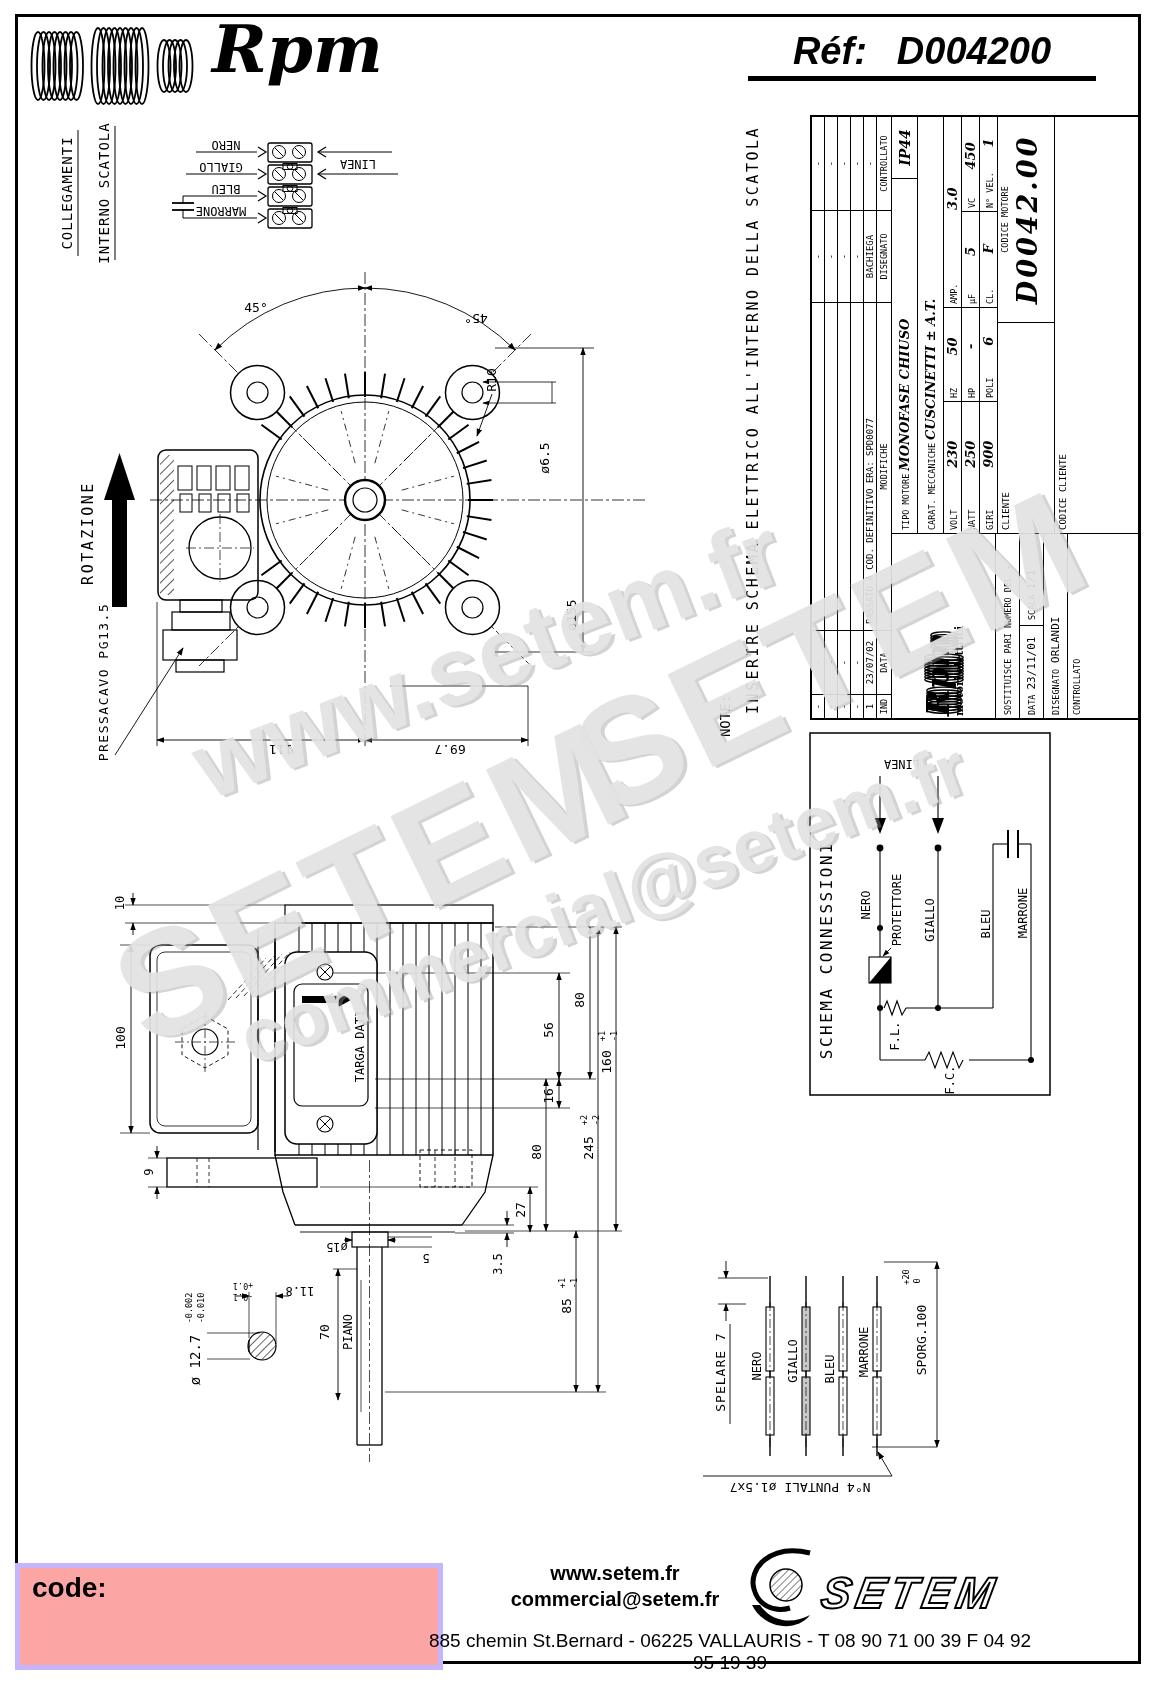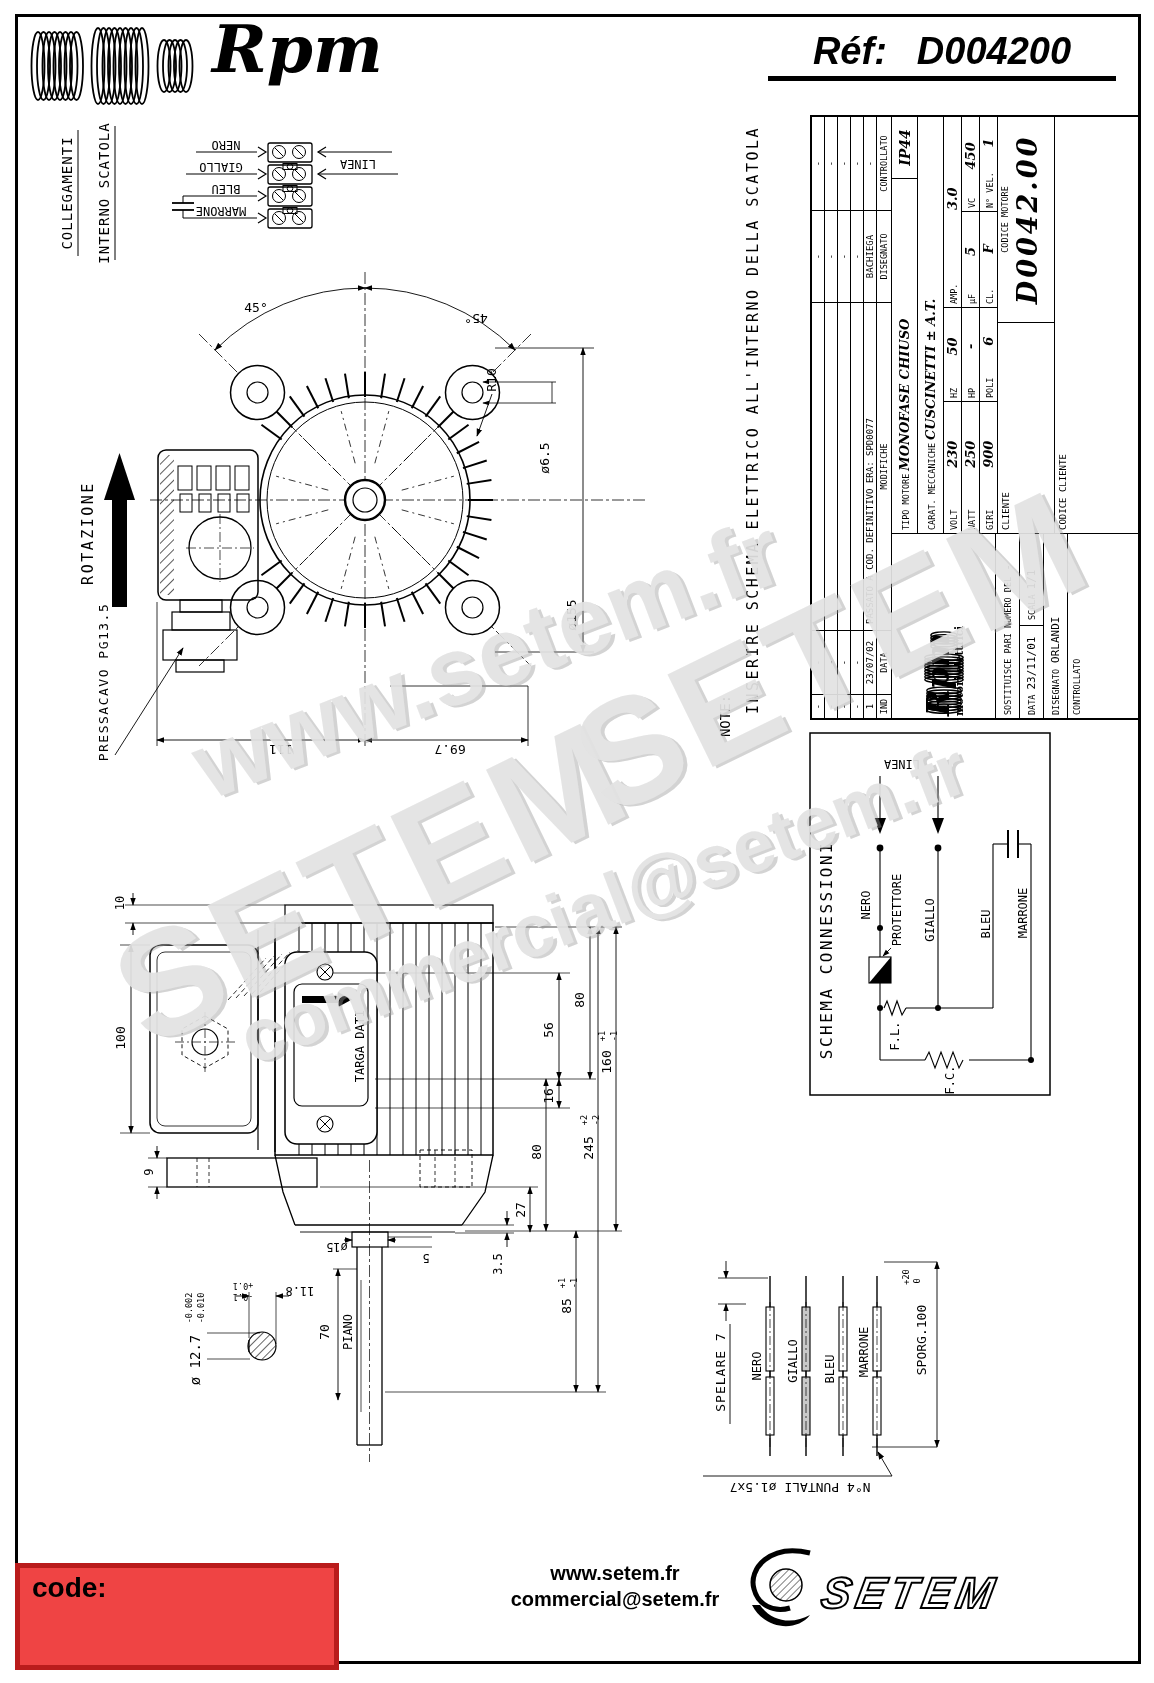--- a/index.html
+++ b/index.html
@@ -4,21 +4,21 @@
 <style>
   *{box-sizing:border-box;margin:0;padding:0}
   html,body{background:#888}
   .page{position:relative;width:1154px;height:1683px;background:#fff;overflow:hidden;font-family:"DejaVu Sans Mono",monospace;color:#000}
   .frame{position:absolute;left:15px;top:14px;width:1126px;height:1650px;border:3px solid #000}
   svg{position:absolute;overflow:visible}
   svg text{font-family:"DejaVu Sans Mono",monospace;fill:#000;text-anchor:middle}
   .t8{font-size:8.5px}.t12{font-size:12px}.t13{font-size:13px}.t14{font-size:14px}
   .t15{font-size:15px;letter-spacing:2.5px}.t16{font-size:16px;letter-spacing:2.5px}
   .brand-script{position:absolute;left:212px;top:10px;font-family:"DejaVu Serif",serif;font-style:italic;font-weight:bold;font-size:66px}
-  .ref{position:absolute;left:768px;top:30px;width:348px;border-bottom:5px solid #000;padding-bottom:3px;
+  .ref{position:absolute;left:748px;top:30px;width:348px;border-bottom:5px solid #000;padding-bottom:3px;
        font-family:"Liberation Sans",sans-serif;font-weight:bold;font-style:italic;font-size:38px;display:flex;justify-content:center;gap:30px}
   
   .tb{position:absolute;left:810px;top:115px;width:605px;height:330px;background:#fff;border:2px solid #000;
       transform-origin:0 0;transform:rotate(-90deg) translate(-605px,0);display:flex;flex-direction:column}
   .rr{display:grid;grid-template-columns:24px 64px 328px 92px 1fr;height:13px;font-size:9px;line-height:12px;text-align:center}
   .rr>div{border-right:1px solid #000;border-bottom:1px solid #000;overflow:hidden}
   .rr>div:last-child{border-right:none}
   .rr.hd{height:15px;line-height:14px;font-size:8.5px}
   .rr .mod{text-align:left;padding-left:6px}
   .tb-main{flex:1;display:flex}
@@ -47,21 +47,21 @@
   .cm .big{font-family:"DejaVu Serif",serif;font-style:italic;font-weight:bold;font-size:27px;letter-spacing:3px;margin-top:2px}
   .cc{flex:1;font-size:9px;padding:3px}
   
   .wm{position:absolute;color:#e3e3e3;opacity:.93;font-family:"Liberation Sans",sans-serif;font-weight:bold;
       white-space:nowrap;transform-origin:0 0;z-index:5;text-shadow:3px 3px 0 rgba(150,150,150,.45)}
   #wm1{left:178px;top:718px;font-size:96px;transform:rotate(-21deg)}
   #wm2{left:88px;top:925px;font-size:150px;letter-spacing:6px;transform:rotate(-26deg)}
   #wm3{left:548px;top:694px;font-size:150px;letter-spacing:6px;transform:rotate(-26deg)}
   #wm4{left:228px;top:1002px;font-size:74px;transform:rotate(-21deg)}
   
-  .codebox{position:absolute;left:15px;top:1563px;width:324px;height:107px;background:#ef4444;border:5px solid #b91c1c;z-index:6}
+  .codebox{position:absolute;left:15px;top:1563px;width:428px;height:107px;background:#fca5a5;border:5px solid #c4b5fd;z-index:6}
   .codebox .cl{position:absolute;left:12px;top:4px;font-family:"Liberation Sans",sans-serif;font-weight:bold;font-size:28px}
   .codebox .cv{position:absolute;left:90px;top:28px;font-family:"Liberation Sans",sans-serif;font-weight:bold;font-size:50px;letter-spacing:2px}
   .fmid{position:absolute;left:470px;top:1560px;width:290px;text-align:center;font-family:"Liberation Sans",sans-serif;font-weight:bold;font-size:20px;line-height:26px;z-index:6}
   .setemtxt{position:absolute;left:822px;top:1568px;font-family:"Liberation Sans",sans-serif;font-weight:bold;font-style:italic;
             font-size:44px;letter-spacing:5px;color:#fff;-webkit-text-stroke:2px #000;transform:skewX(-10deg);z-index:6}
   .addr{position:absolute;left:420px;top:1630px;width:620px;text-align:center;font-family:"Liberation Sans",sans-serif;font-size:19px;z-index:6}
 </style>
 </head>
 <body>
 
@@ -782,13 +782,14 @@
     <defs>
         <pattern id="hF" patternUnits="userSpaceOnUse" width="5" height="5" patternTransform="rotate(45)">
           <line x1="0" y1="0" x2="0" y2="5" stroke="#000" stroke-width="1"></line>
         </pattern>
       </defs>
     <circle cx="44" cy="40" r="16" fill="url(#hF)" stroke="#000" stroke-width="1.5"></circle>
     <path d="M68,8 C28,-2 6,24 12,44 C16,60 32,68 48,63" fill="none" stroke="#000" stroke-width="5"></path>
     <path d="M10,60 C22,84 54,88 68,70 C52,79 30,78 18,60 Z" fill="#000"></path>
   </svg>
   <div class="setemtxt">SETEM</div>
+  <div class="addr">885 chemin St.Bernard - 06225 VALLAURIS - T 08 90 71 00 39 F 04 92 95 19 39</div>
 </div>
 
 </body></html>

